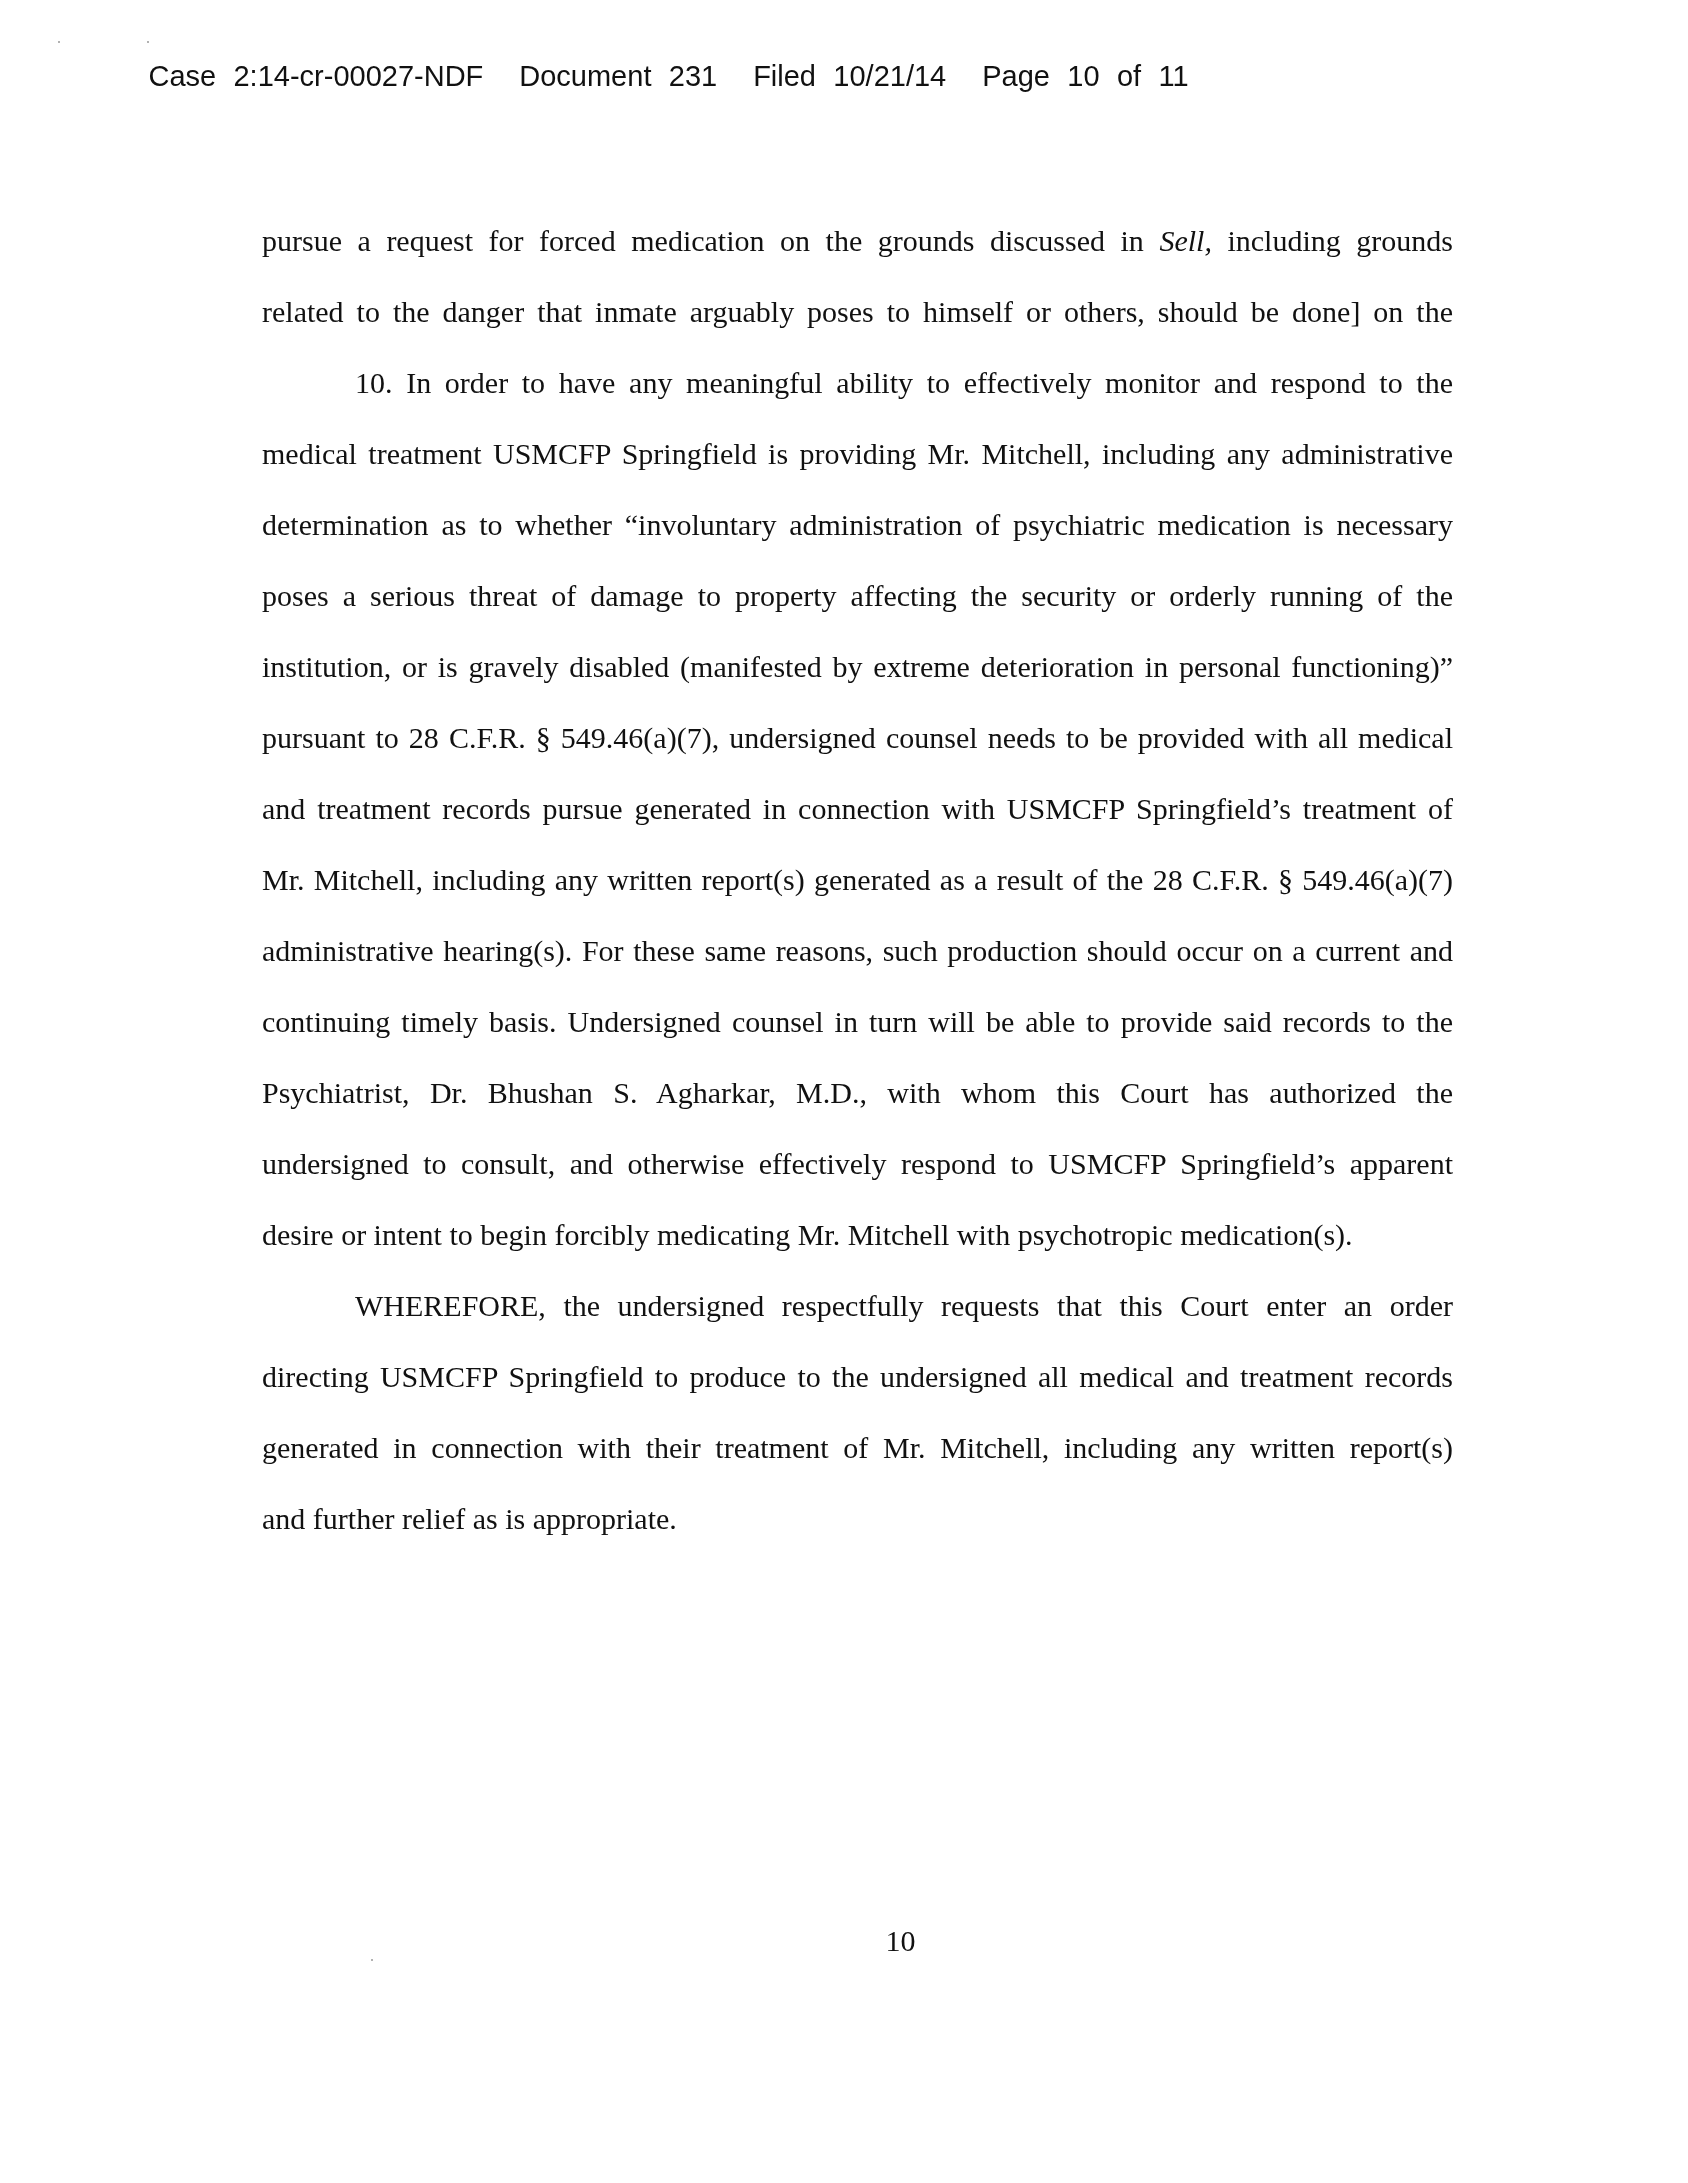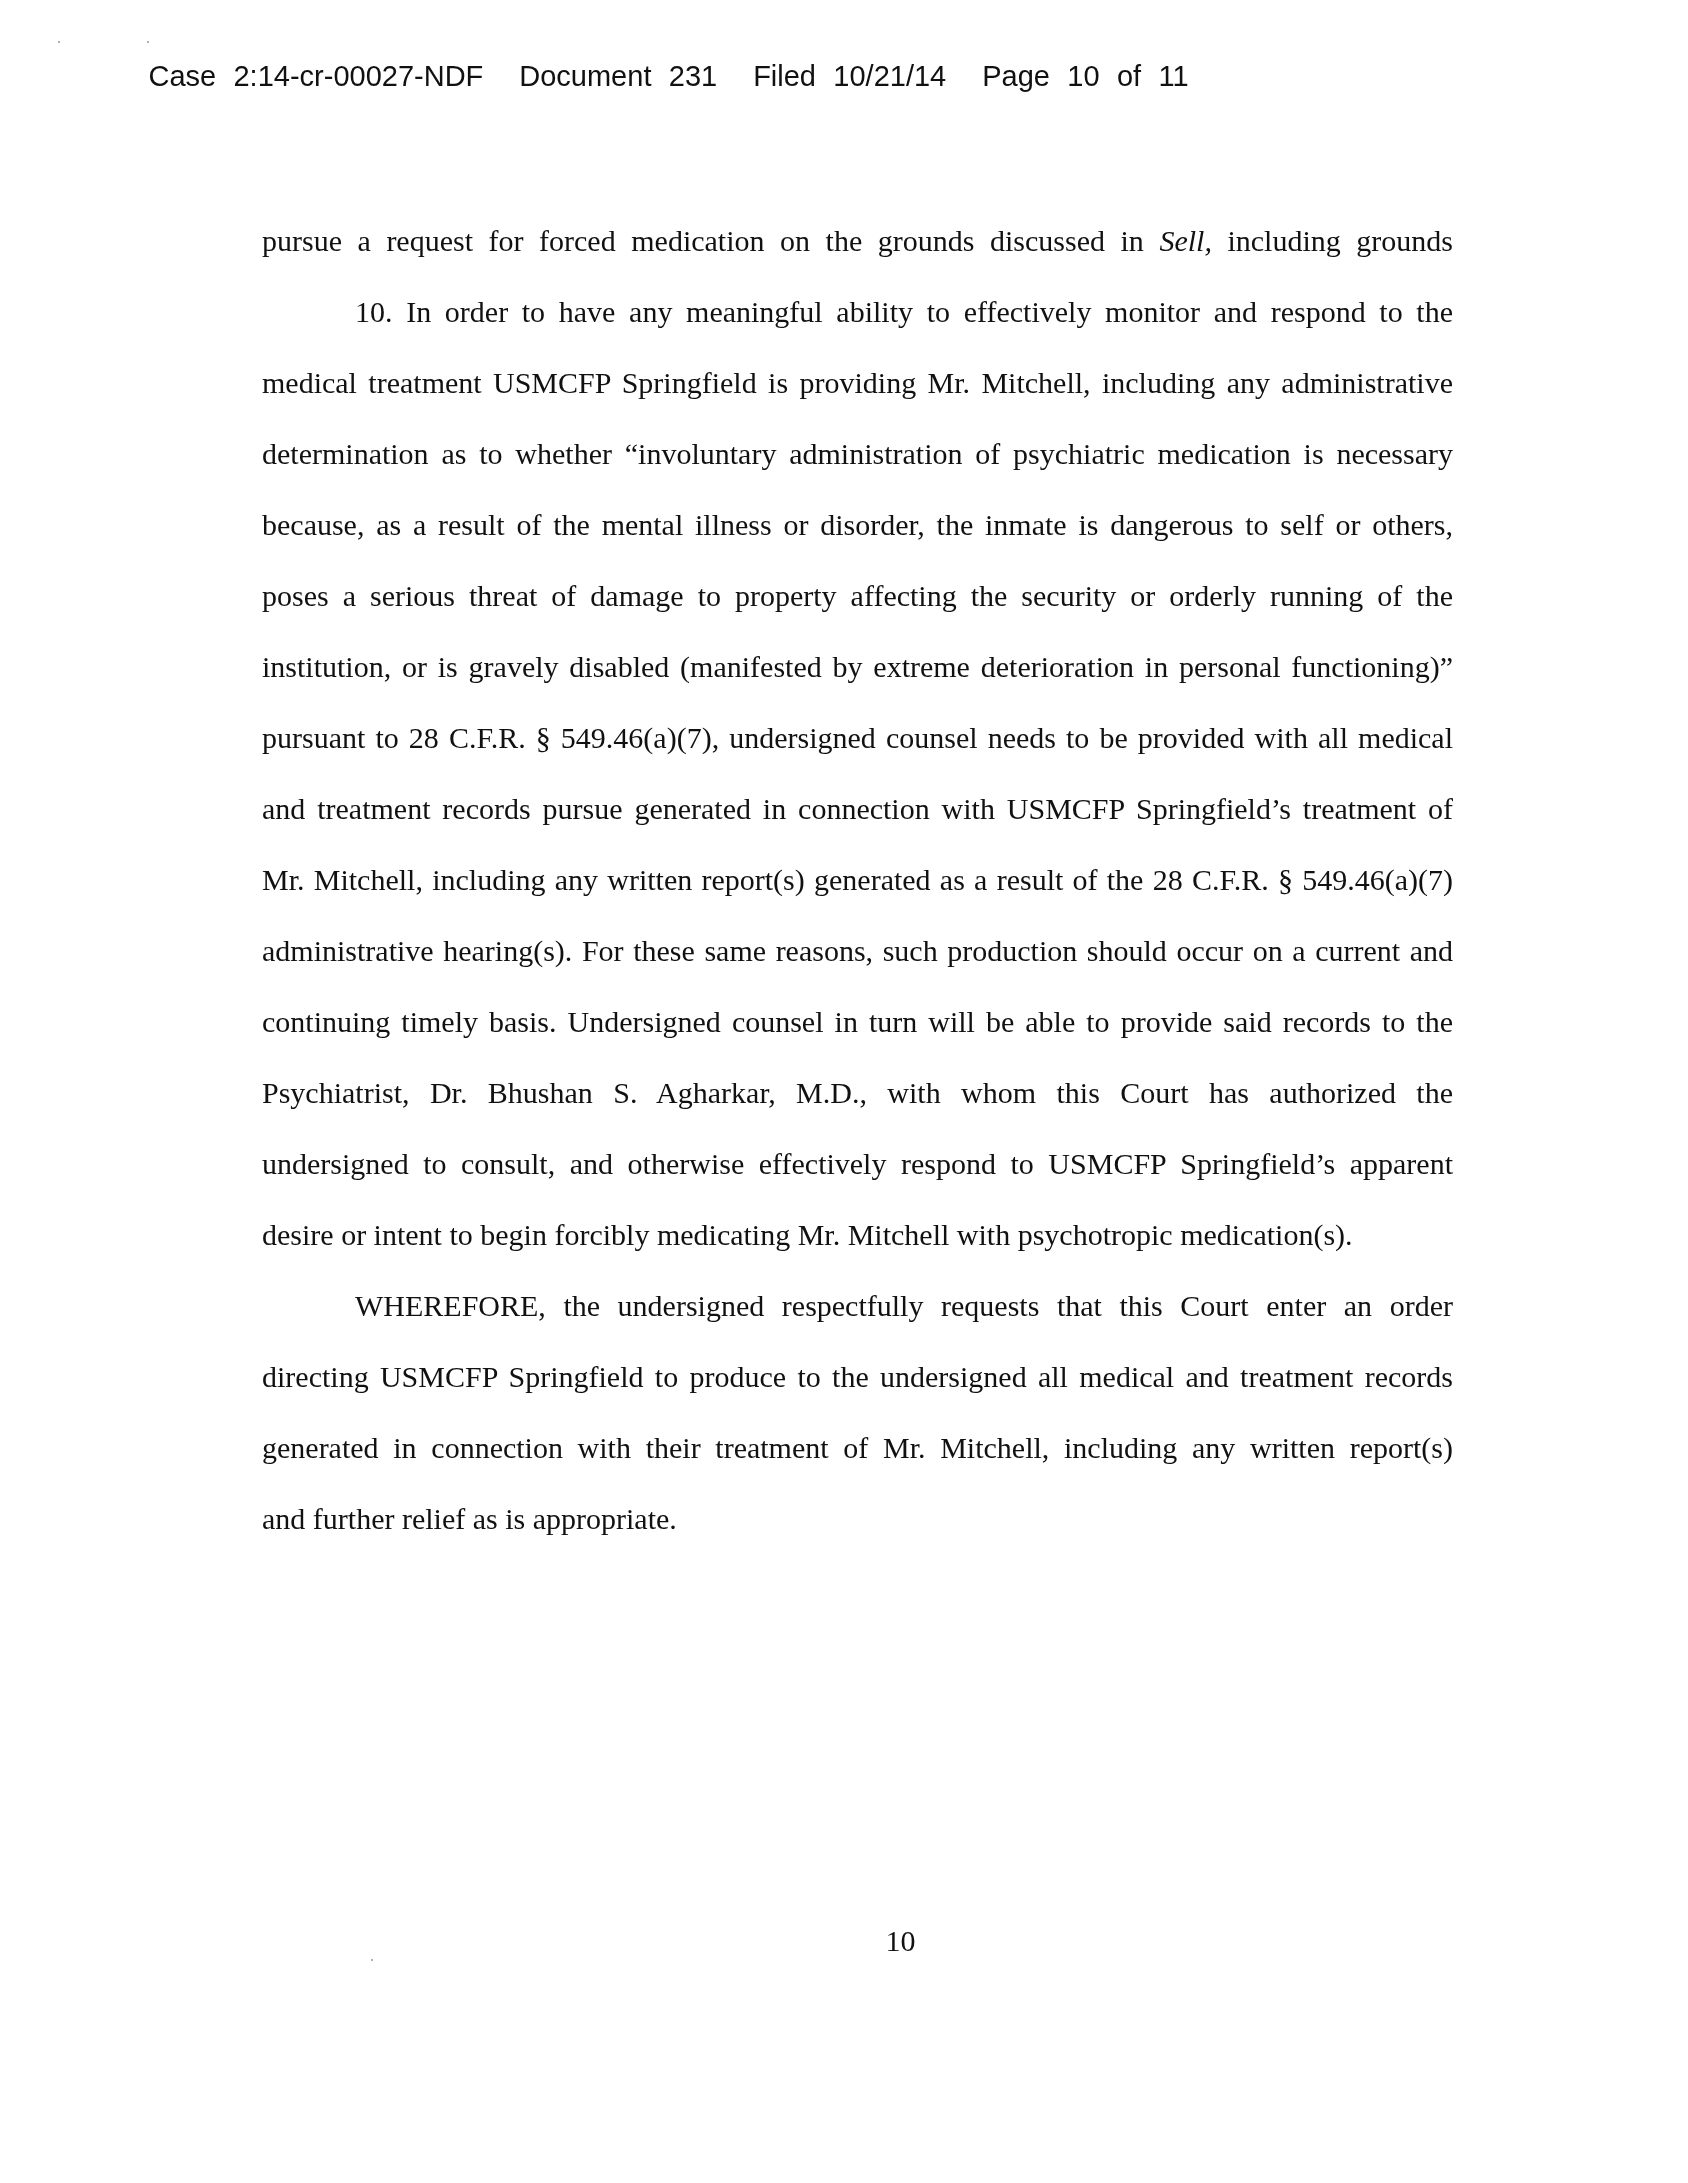--- a/index.html
+++ b/index.html
@@ -73,26 +73,26 @@
 <div class="header">
   <span>Case 2:14-cr-00027-NDF</span>
   <span>Document 231</span>
   <span>Filed 10/21/14</span>
   <span>Page 10 of 11</span>
 </div>
 
 <div class="body-text" id="body-text">
     <div>
       <span class="line"><span>pursue a request for forced medication on the grounds discussed in </span><em>Sell,</em><span> including grounds</span></span>
+      <span class="line"><span>related to the danger that inmate arguably poses to himself or others, should be done] on the</span></span>
     </div>
     <div>
       <span class="line indent"><span>10. In order to have any meaningful ability to effectively monitor and respond to the</span></span>
       <span class="line"><span>medical treatment USMCFP Springfield is providing Mr. Mitchell, including any administrative</span></span>
       <span class="line"><span>determination as to whether “involuntary administration of psychiatric medication is necessary</span></span>
-      <span class="line"><span>because, as a result of the mental illness or disorder, the inmate is dangerous to self or others,</span></span>
       <span class="line"><span>poses a serious threat of damage to property affecting the security or orderly running of the</span></span>
       <span class="line"><span>institution, or is gravely disabled (manifested by extreme deterioration in personal functioning)”</span></span>
       <span class="line"><span>pursuant to 28 C.F.R. § 549.46(a)(7), undersigned counsel needs to be provided with all medical</span></span>
       <span class="line"><span>and treatment records pursue generated in connection with USMCFP Springfield’s treatment of</span></span>
       <span class="line"><span>Mr. Mitchell, including any written report(s) generated as a result of the 28 C.F.R. § 549.46(a)(7)</span></span>
       <span class="line"><span>administrative hearing(s). For these same reasons, such production should occur on a current and</span></span>
       <span class="line"><span>continuing timely basis. Undersigned counsel in turn will be able to provide said records to the</span></span>
       <span class="line"><span>Psychiatrist, Dr. Bhushan S. Agharkar, M.D., with whom this Court has authorized the</span></span>
       <span class="line"><span>undersigned to consult, and otherwise effectively respond to USMCFP Springfield’s apparent</span></span>
       <span class="line last"><span>desire or intent to begin forcibly medicating Mr. Mitchell with psychotropic medication(s).</span></span>

